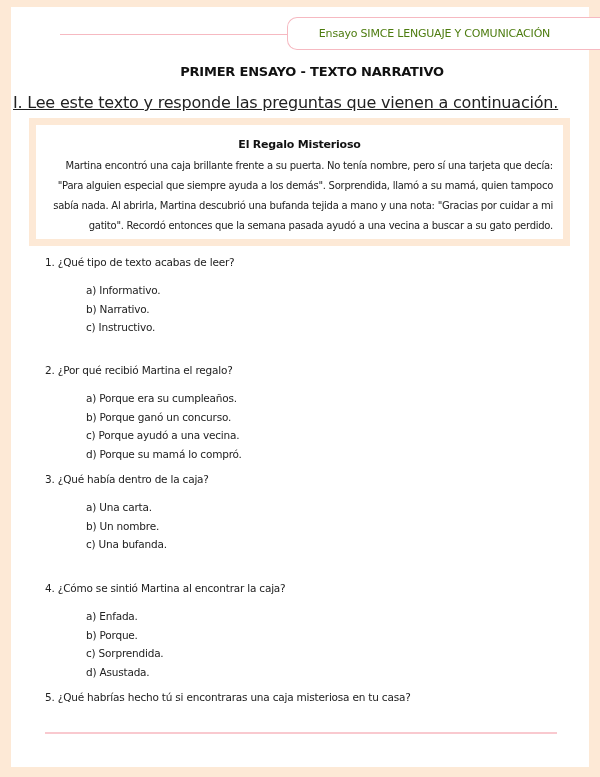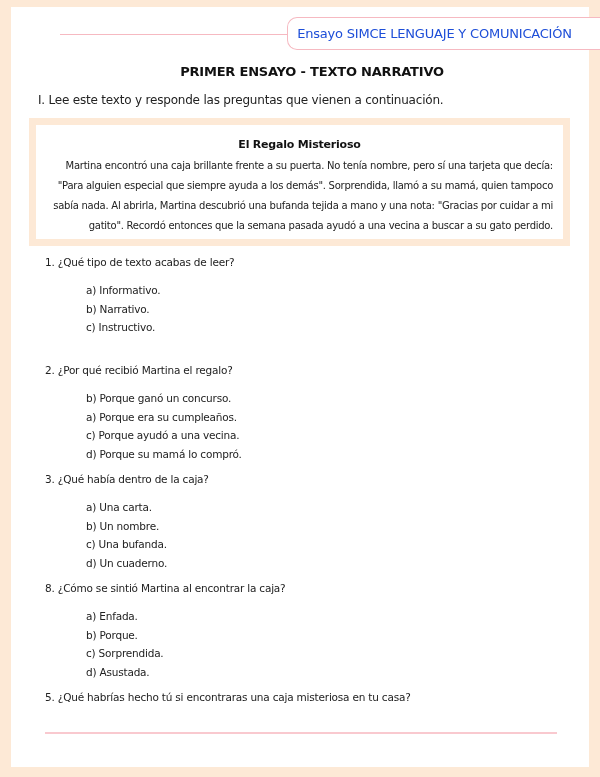--- a/index.html
+++ b/index.html
@@ -15,27 +15,27 @@
     position: absolute; left: 60px; top: 34px; width: 230px; height: 1px;
     background: #f6b9c1;
   }
   .header-box {
     position: absolute; left: 287px; top: 17px; width: 320px; height: 33px;
     border: 1px solid #f6b9c1; border-right: none; border-radius: 10px 0 0 10px;
     background: #fff; box-sizing: border-box;
     display: flex; align-items: center; justify-content: center;
     padding-right: 26px;
   }
-  .header-box span { font-size: 13px; color: #1d4ed8; letter-spacing: -0.2px; }
+  .header-box span { font-size: 11px; color: #4d7c0f; letter-spacing: -0.2px; }
   .title {
     position: absolute; left: 12px; width: 600px; top: 64px; text-align: center;
     font-size: 13px; font-weight: bold; color: #111; letter-spacing: -0.2px;
   }
   .instruction {
-    position: absolute; left: 38px; top: 93px; font-size: 12px; color: #222; letter-spacing: -0.2px;
+    position: absolute; left: 13px; top: 93px; font-size: 16px; color: #222; letter-spacing: -0.2px; text-decoration: underline;
   }
   .story-frame {
     position: absolute; left: 29px; top: 118px; width: 541px; height: 128px;
     background: #fde9d6; box-sizing: border-box; padding: 7px 7px 7px 7px;
   }
   .story-inner {
     background: #fff; width: 100%; height: 100%; box-sizing: border-box;
     padding: 13px 10px 12px 10px;
   }
   .story-title {
@@ -79,39 +79,38 @@
   <div class="options">
     <div class="option">a) Informativo.</div>
     <div class="option">b) Narrativo.</div>
     <div class="option">c) Instructivo.</div>
   </div>
 </div>
 
 <div class="q-block" style="top:364px;">
   <div class="question">2. ¿Por qué recibió Martina el regalo?</div>
   <div class="options">
+    <div class="option">a) Porque era su cumpleaños.</div>
     <div class="option">b) Porque ganó un concurso.</div>
-    <div class="option">a) Porque era su cumpleaños.</div>
     <div class="option">c) Porque ayudó a una vecina.</div>
     <div class="option">d) Porque su mamá lo compró.</div>
   </div>
 </div>
 
 <div class="q-block" style="top:473px;">
   <div class="question">3. ¿Qué había dentro de la caja?</div>
   <div class="options">
     <div class="option">a) Una carta.</div>
     <div class="option">b) Un nombre.</div>
     <div class="option">c) Una bufanda.</div>
-    <div class="option">d) Un cuaderno.</div>
   </div>
 </div>
 
 <div class="q-block" style="top:582px;">
-  <div class="question">8. ¿Cómo se sintió Martina al encontrar la caja?</div>
+  <div class="question">4. ¿Cómo se sintió Martina al encontrar la caja?</div>
   <div class="options">
     <div class="option">a) Enfada.</div>
     <div class="option">b) Porque.</div>
     <div class="option">c) Sorprendida.</div>
     <div class="option">d) Asustada.</div>
   </div>
 </div>
 
 <div class="q-block" style="top:691px;">
   <div class="question">5. ¿Qué habrías hecho tú si encontraras una caja misteriosa en tu casa?</div>

